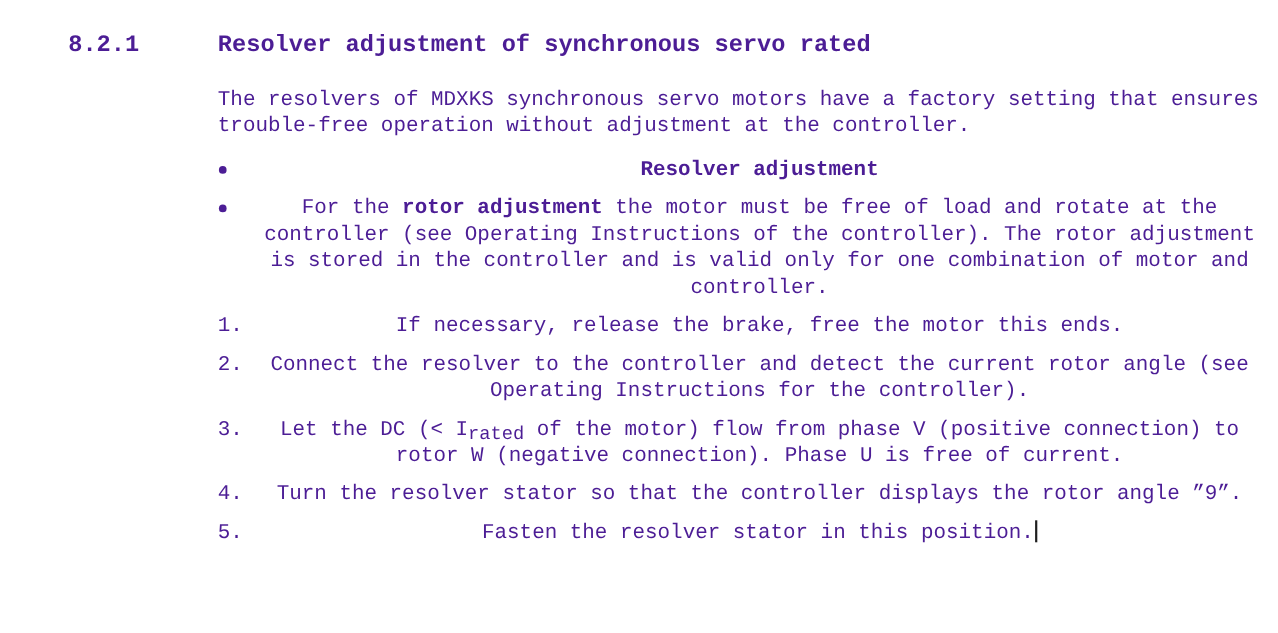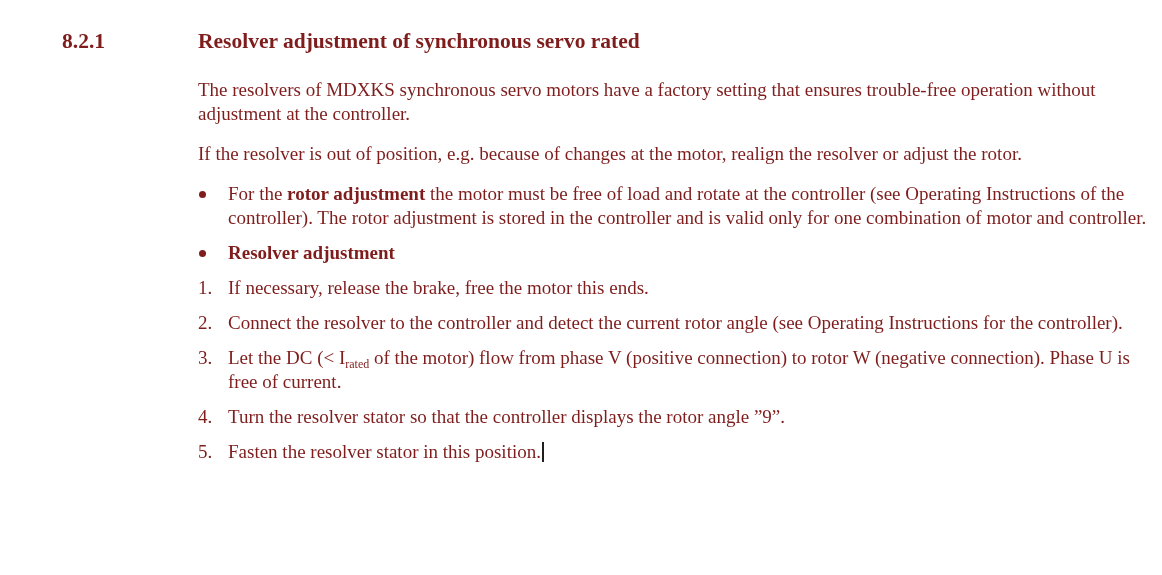--- a/index.html
+++ b/index.html
@@ -1,63 +1,62 @@
 <!DOCTYPE html>
 <html><head>
 <meta charset="utf-8">
 <style>
   html,body{margin:0;padding:0;background:#ffffff;}
   .page{
     position:relative;
     width:1162px;height:575px;
     background:#ffffff;
-    color:#7f1d1d;
-    font-family:Liberation Serif, serif;
+    color:#4c1d95;
+    font-family:Liberation Mono, monospace;
     overflow:hidden;
   }
   .heading{position:absolute;top:28px;left:0;right:0;height:28px;font-weight:700;font-size:21.5px;line-height:26px;}
   .section-number{position:absolute;left:62px;top:0;white-space:nowrap;}
   .doc-title{position:absolute;left:198px;top:0;white-space:nowrap;}
   .content{
     position:absolute;top:78px;left:198px;width:955px;
     font-size:19px;line-height:24px;
     letter-spacing:0;
   }
   .block{margin:0 0 16px 0;}
   .block.bullet,.block.step{display:flex;margin-bottom:11px;}
   .block.p{margin-bottom:16px;}
   .marker{flex:0 0 30px;}
   .bullet .dot{display:block;width:7px;height:7px;border-radius:50%;background:currentColor;margin-top:9px;margin-left:1px;}
-  .text{flex:1 1 auto;min-width:0;}
+  .text{flex:1 1 auto;min-width:0;text-align:center;}
   .b{font-weight:700;}
-  .sub{font-size:12px;vertical-align:-4px;line-height:0;}
+  .sub{font-size:17px;vertical-align:-4px;line-height:0;}
   .caret{display:inline-block;width:2px;height:20px;background:#1f1f1f;vertical-align:-4px;margin-left:1px;}
 </style>
 </head>
 <body>
 
 <div class="page">
   <div class="heading">
     <span class="section-number">8.2.1</span>
     <span class="doc-title">Resolver adjustment of synchronous servo rated</span>
   </div>
   <div class="content">
       <div class="block p"><span class="text"><span>The resolvers of MDXKS synchronous servo motors have a factory setting that ensures trouble-free operation without adjustment at the controller.</span></span></div>
-      <div class="block p"><span class="text"><span>If the resolver is out of position, e.g. because of changes at the motor, realign the resolver or adjust the rotor.</span></span></div>
+      <div class="block bullet">
+        <span class="marker">
+          <span class="dot"></span>
+        </span>
+        <span class="text"><span class="b">Resolver adjustment</span></span>
+      </div>
       <div class="block bullet">
         <span class="marker">
           <span class="dot"></span>
         </span>
         <span class="text"><span>For the </span><span class="b">rotor adjustment</span><span> the motor must be free of load and rotate at the controller (see Operating Instructions of the controller). The rotor adjustment is stored in the controller and is valid only for one combination of motor and controller.</span></span>
-      </div>
-      <div class="block bullet">
-        <span class="marker">
-          <span class="dot"></span>
-        </span>
-        <span class="text"><span class="b">Resolver adjustment</span></span>
       </div>
       <div class="block step">
         <span class="marker">1.</span>
         <span class="text"><span>If necessary, release the brake, free the motor this ends.</span></span>
       </div>
       <div class="block step">
         <span class="marker">2.</span>
         <span class="text"><span>Connect the resolver to the controller and detect the current rotor angle (see Operating Instructions for the controller).</span></span>
       </div>
       <div class="block step">

